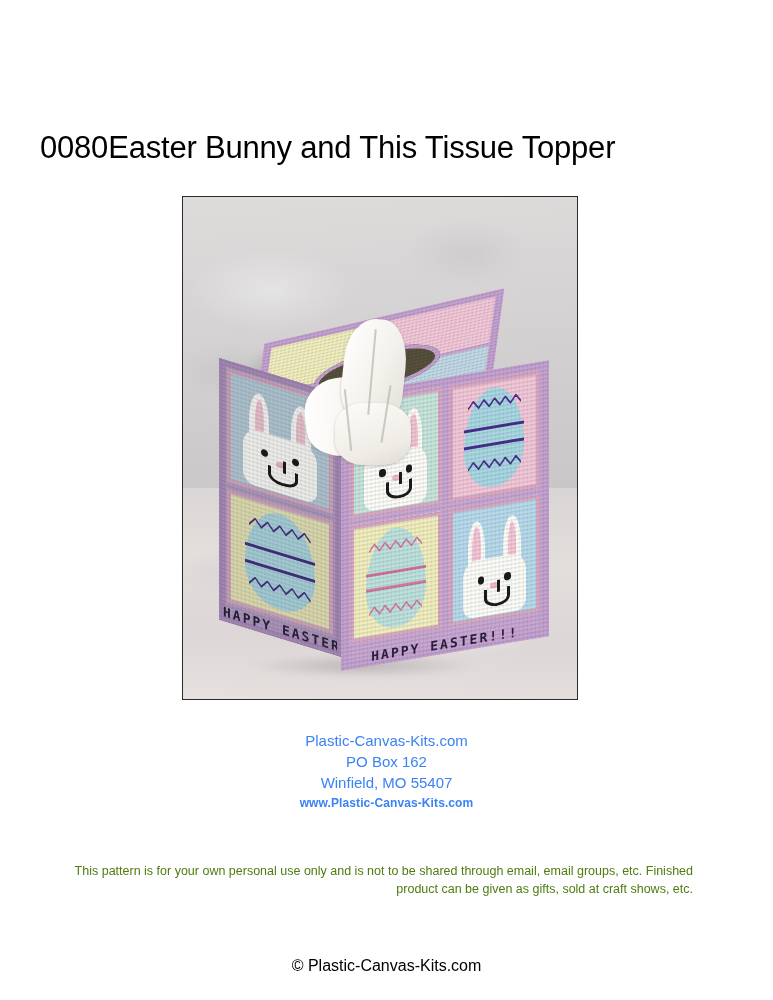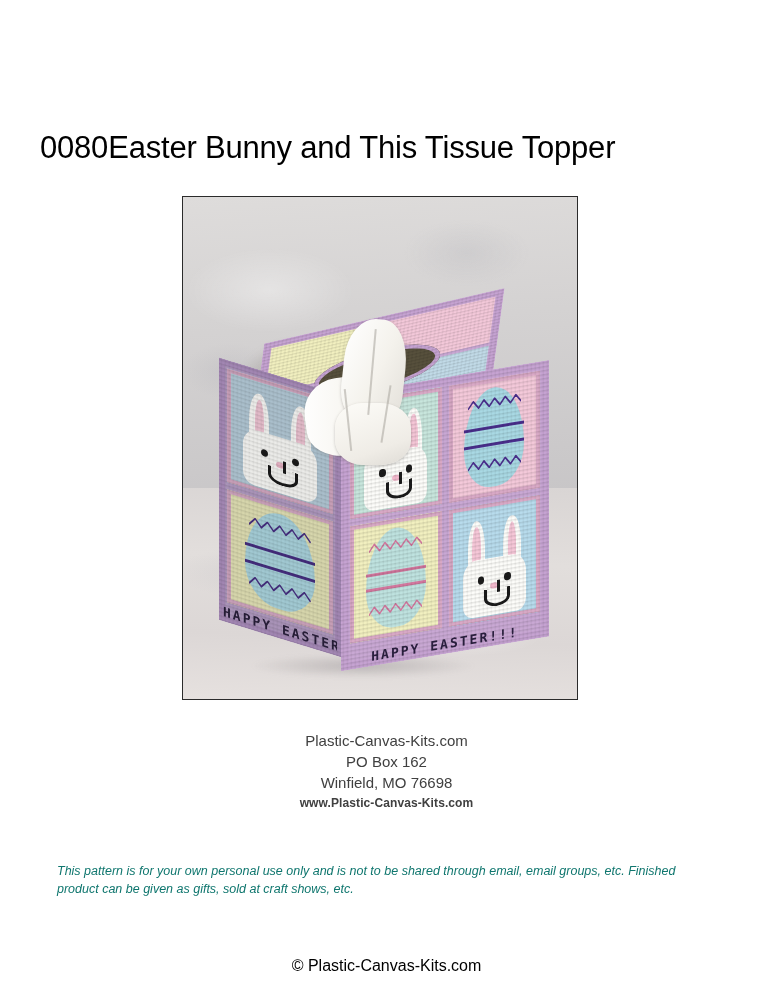--- a/index.html
+++ b/index.html
@@ -351,40 +351,39 @@
 
   
   .address {
     position: absolute;
     left: 0;
     top: 730px;
     width: 773px;
     text-align: center;
     font-size: 15px;
     line-height: 21px;
-    color: #404040;
+    color: #3b82f6;
   }
   .address .line { display: block; }
   .address .site {
     font-weight: 700;
     font-size: 12px;
     letter-spacing: 0.1px;
   }
 
   
   .disclaimer {
     position: absolute;
     left: 57px;
     top: 862px;
     width: 636px;
     font-size: 12.5px;
-    font-style: italic;
     line-height: 18px;
-    color: #0f766e;
-    text-align: left;
+    color: #4d7c0f;
+    text-align: right;
   }
 
   
   .copyright {
     position: absolute;
     left: 0;
     top: 957px;
     width: 773px;
     text-align: center;
     font-size: 16px;
@@ -543,19 +542,19 @@
         <div class="t-crease" style="left:88px;top:66px;width:2px;height:58px;transform:rotate(9deg)"></div>
       </div>
 
     </div>
   </div>
 </div>
 
 <div class="address">
   <span class="line">Plastic-Canvas-Kits.com</span>
   <span class="line">PO Box 162</span>
-  <span class="line">Winfield, MO 76698</span>
+  <span class="line">Winfield, MO 55407</span>
   <span class="line site">www.Plastic-Canvas-Kits.com</span>
 </div>
 
 <div class="disclaimer">This pattern is for your own personal use only and is not to be shared through email, email groups, etc.  Finished product can be given as gifts, sold at craft shows, etc.</div>
 
 <div class="copyright">©  Plastic-Canvas-Kits.com</div>
 
 </body></html>

